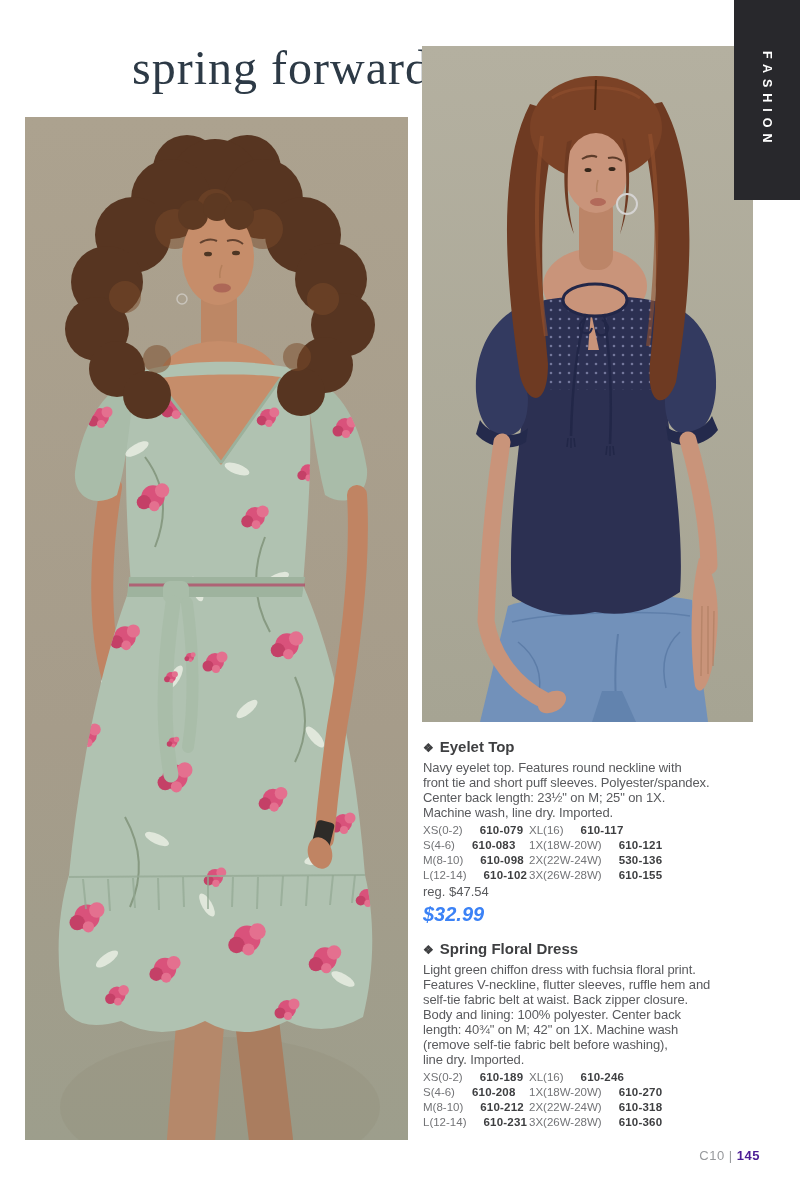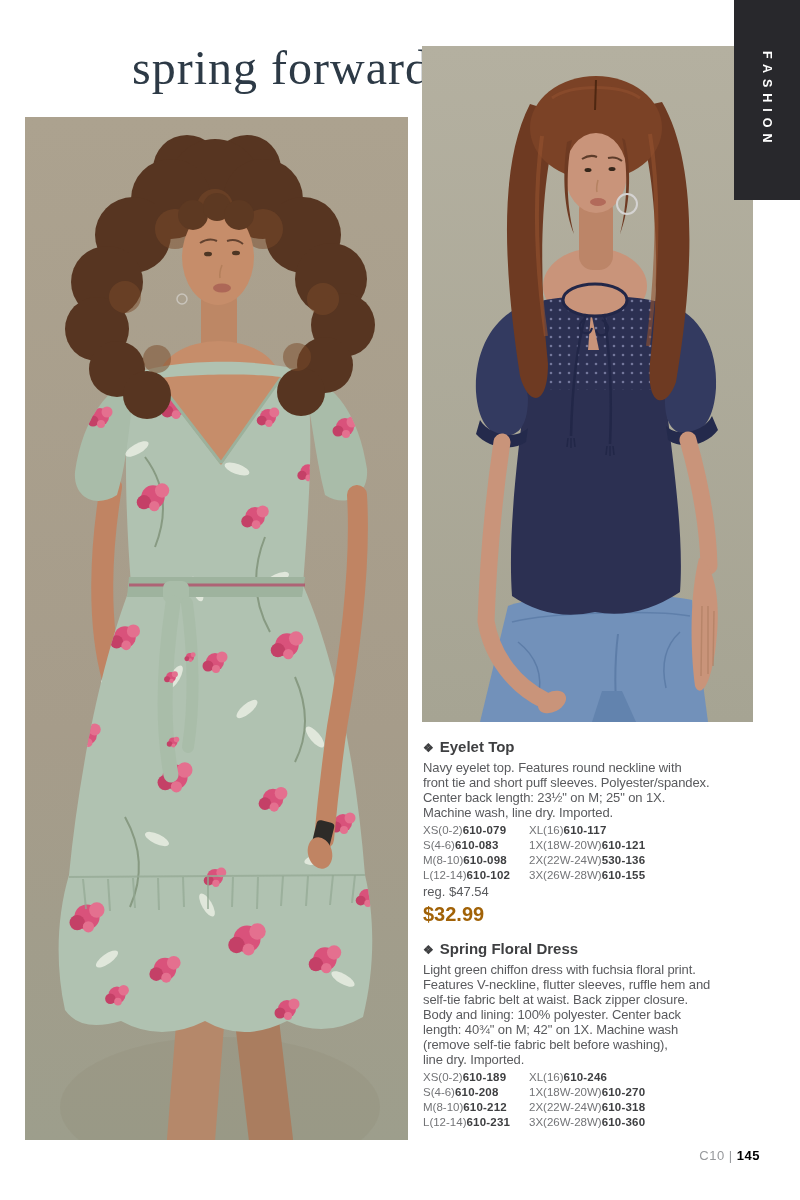--- a/index.html
+++ b/index.html
@@ -29,27 +29,27 @@
 
   .products { position:absolute; left:423px; top:738px; width:342px; color:#595a5d; }
   .product + .product { margin-top:14px; }
   .pname { margin:0 0 3px 0; font-size:15px; line-height:17px; color:#3e3f41;
            display:flex; align-items:baseline; gap:6px; font-weight:bold; }
   .bullet { font-size:12px; }
   .desc { margin:0 0 3px 0; font-size:13px; line-height:15px; white-space:pre-line;
           letter-spacing:-0.1px; }
   .sizes { display:grid; grid-template-columns:106px auto; font-size:11.5px;
            line-height:15px; color:#737477; }
-  .sku { font-weight:bold; color:#3e3f41; margin-left:0; letter-spacing:0.2px; }
+  .sku { font-weight:bold; color:#3e3f41; margin-left:17px; letter-spacing:0.2px; }
   .reg { font-size:13px; line-height:16px; margin-top:1px; }
-  .sale { font-size:20px; font-weight:bold; color:#a16207; line-height:24px; margin-top:2px; }
+  .sale { font-size:20px; font-weight:bold; color:#3b82f6; line-height:24px; margin-top:2px;font-style:italic; }
 
   .footer { position:absolute; right:40px; top:1148px; font-size:13px;
             color:#97999c; letter-spacing:0.5px; }
-  .footer .num { color:#000000; font-weight:bold; }
+  .footer .num { color:#4c1d95; font-weight:bold; }
 </style>
 </head>
 <body>
 
 <div class="page">
 
   <h1 class="title">spring forward</h1>
 
   <div class="fashion-tab">
     <span>FASHION</span>

